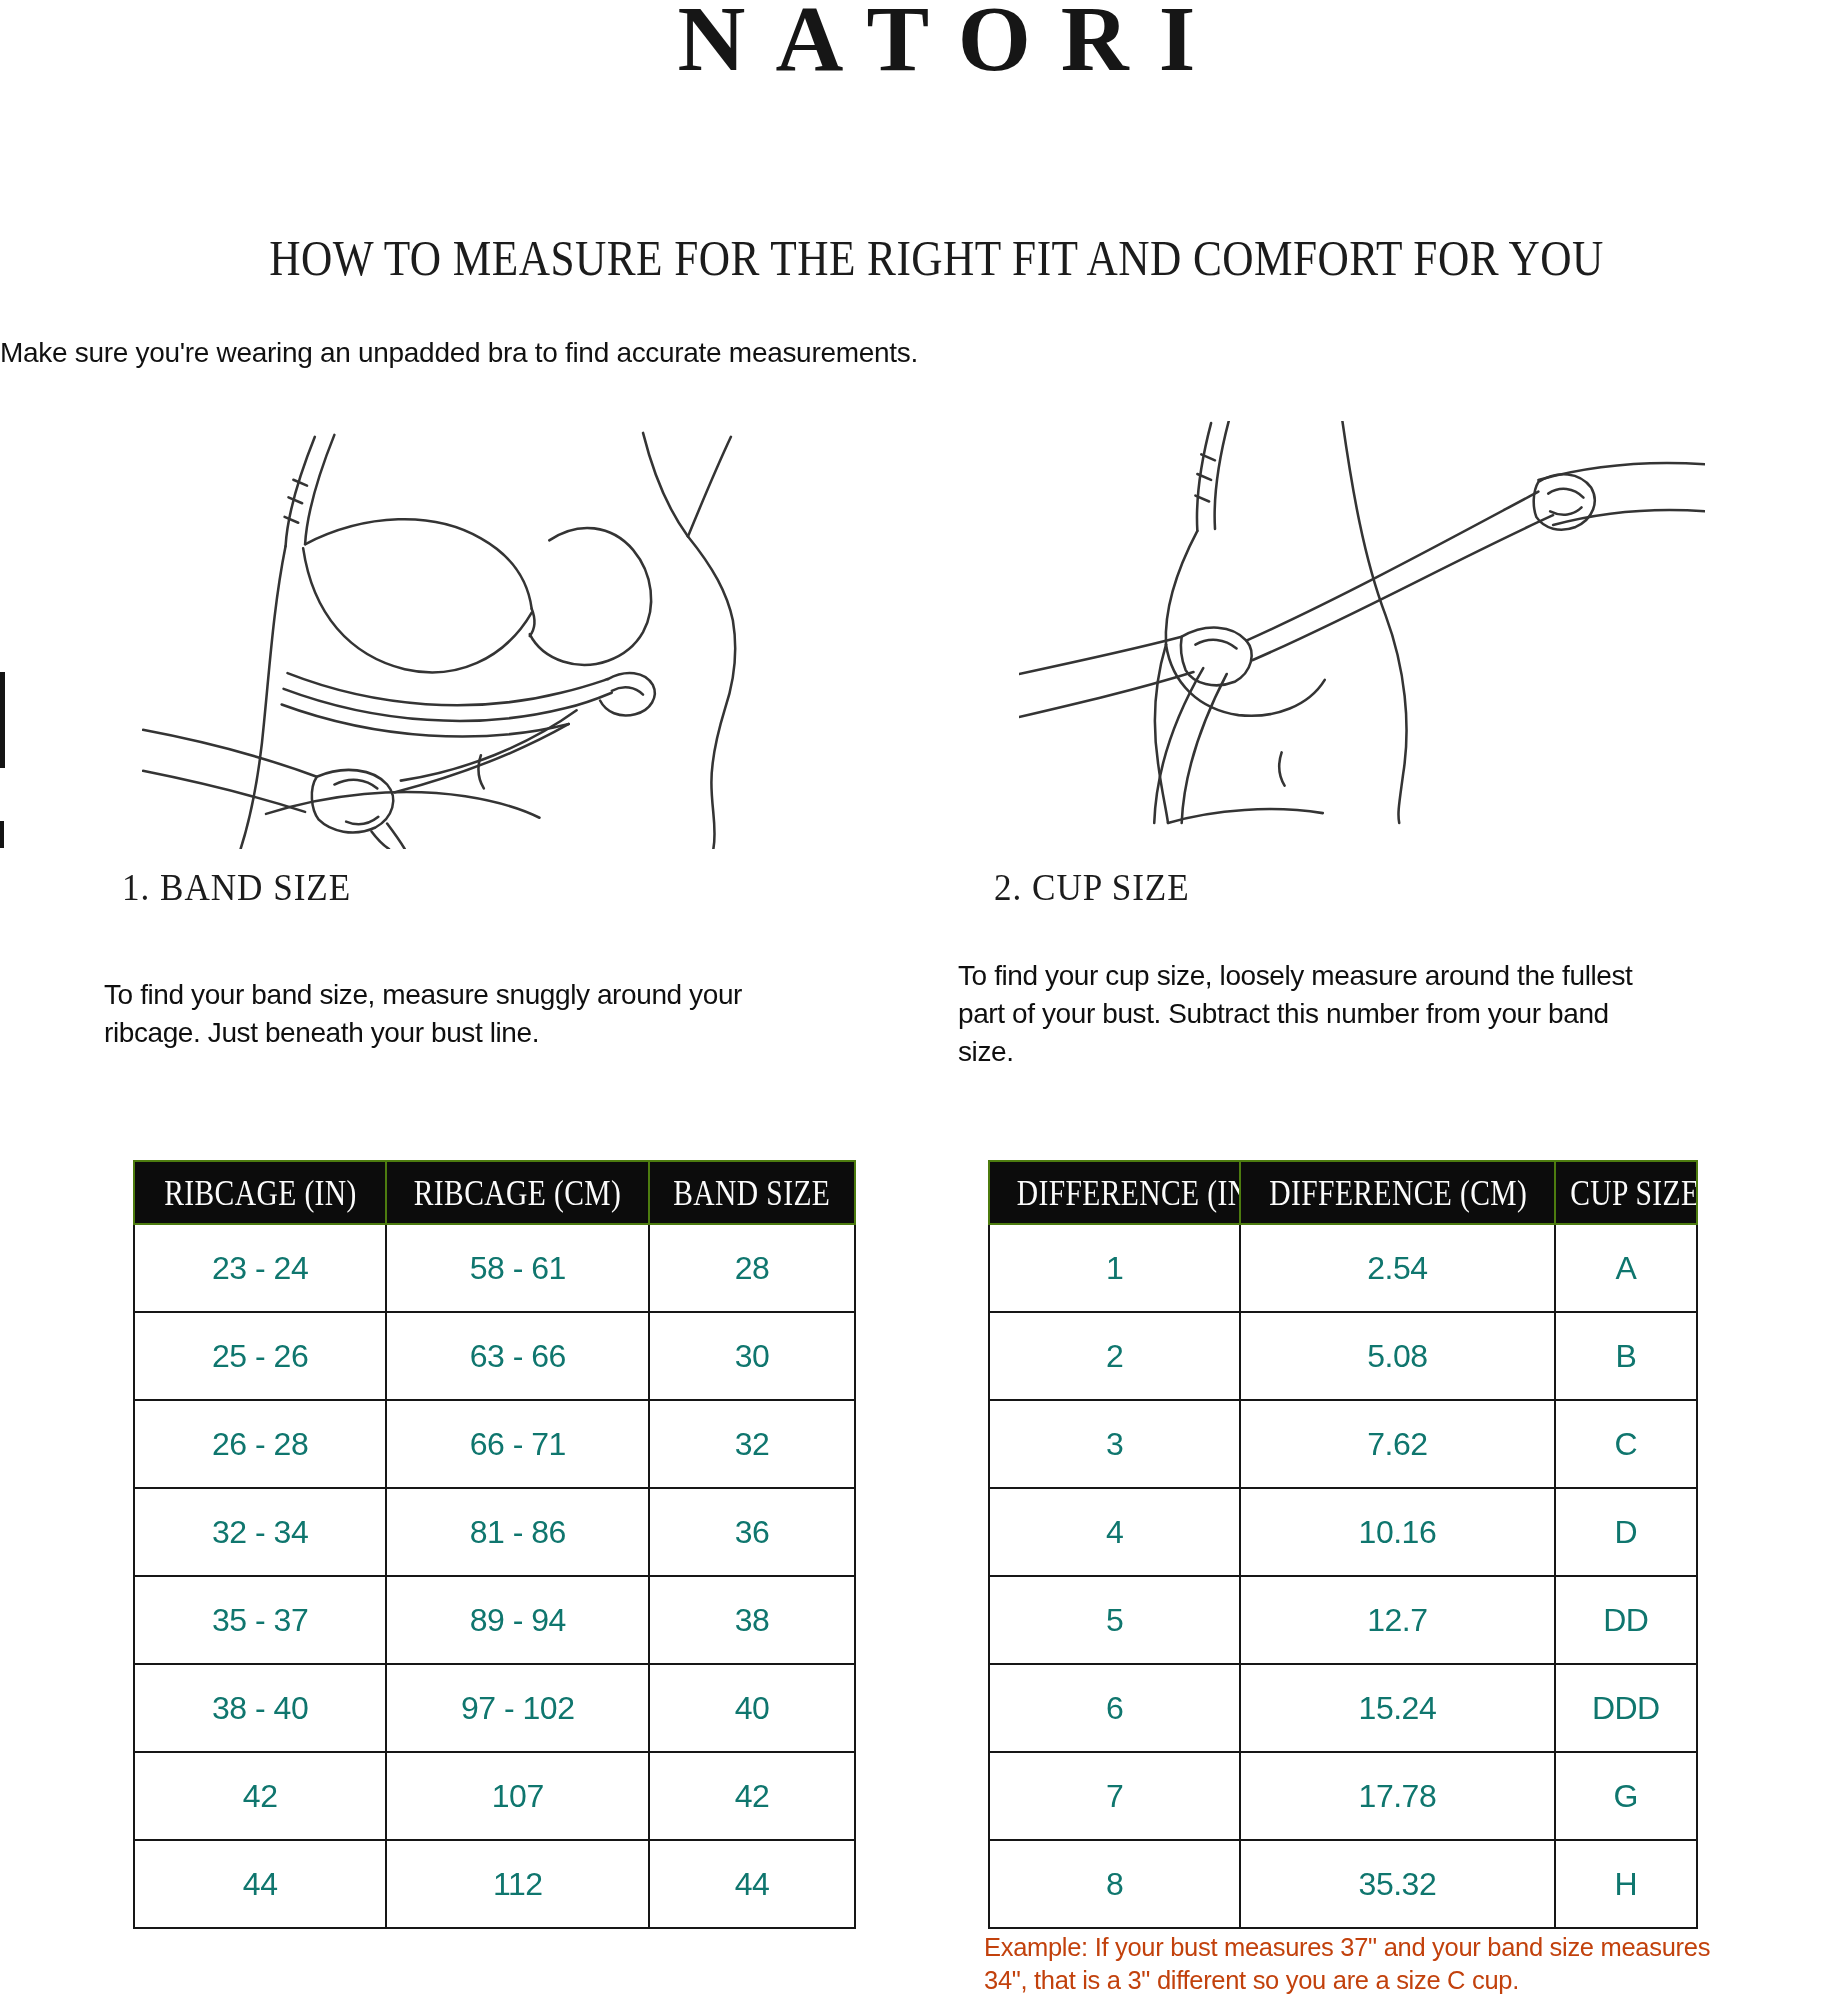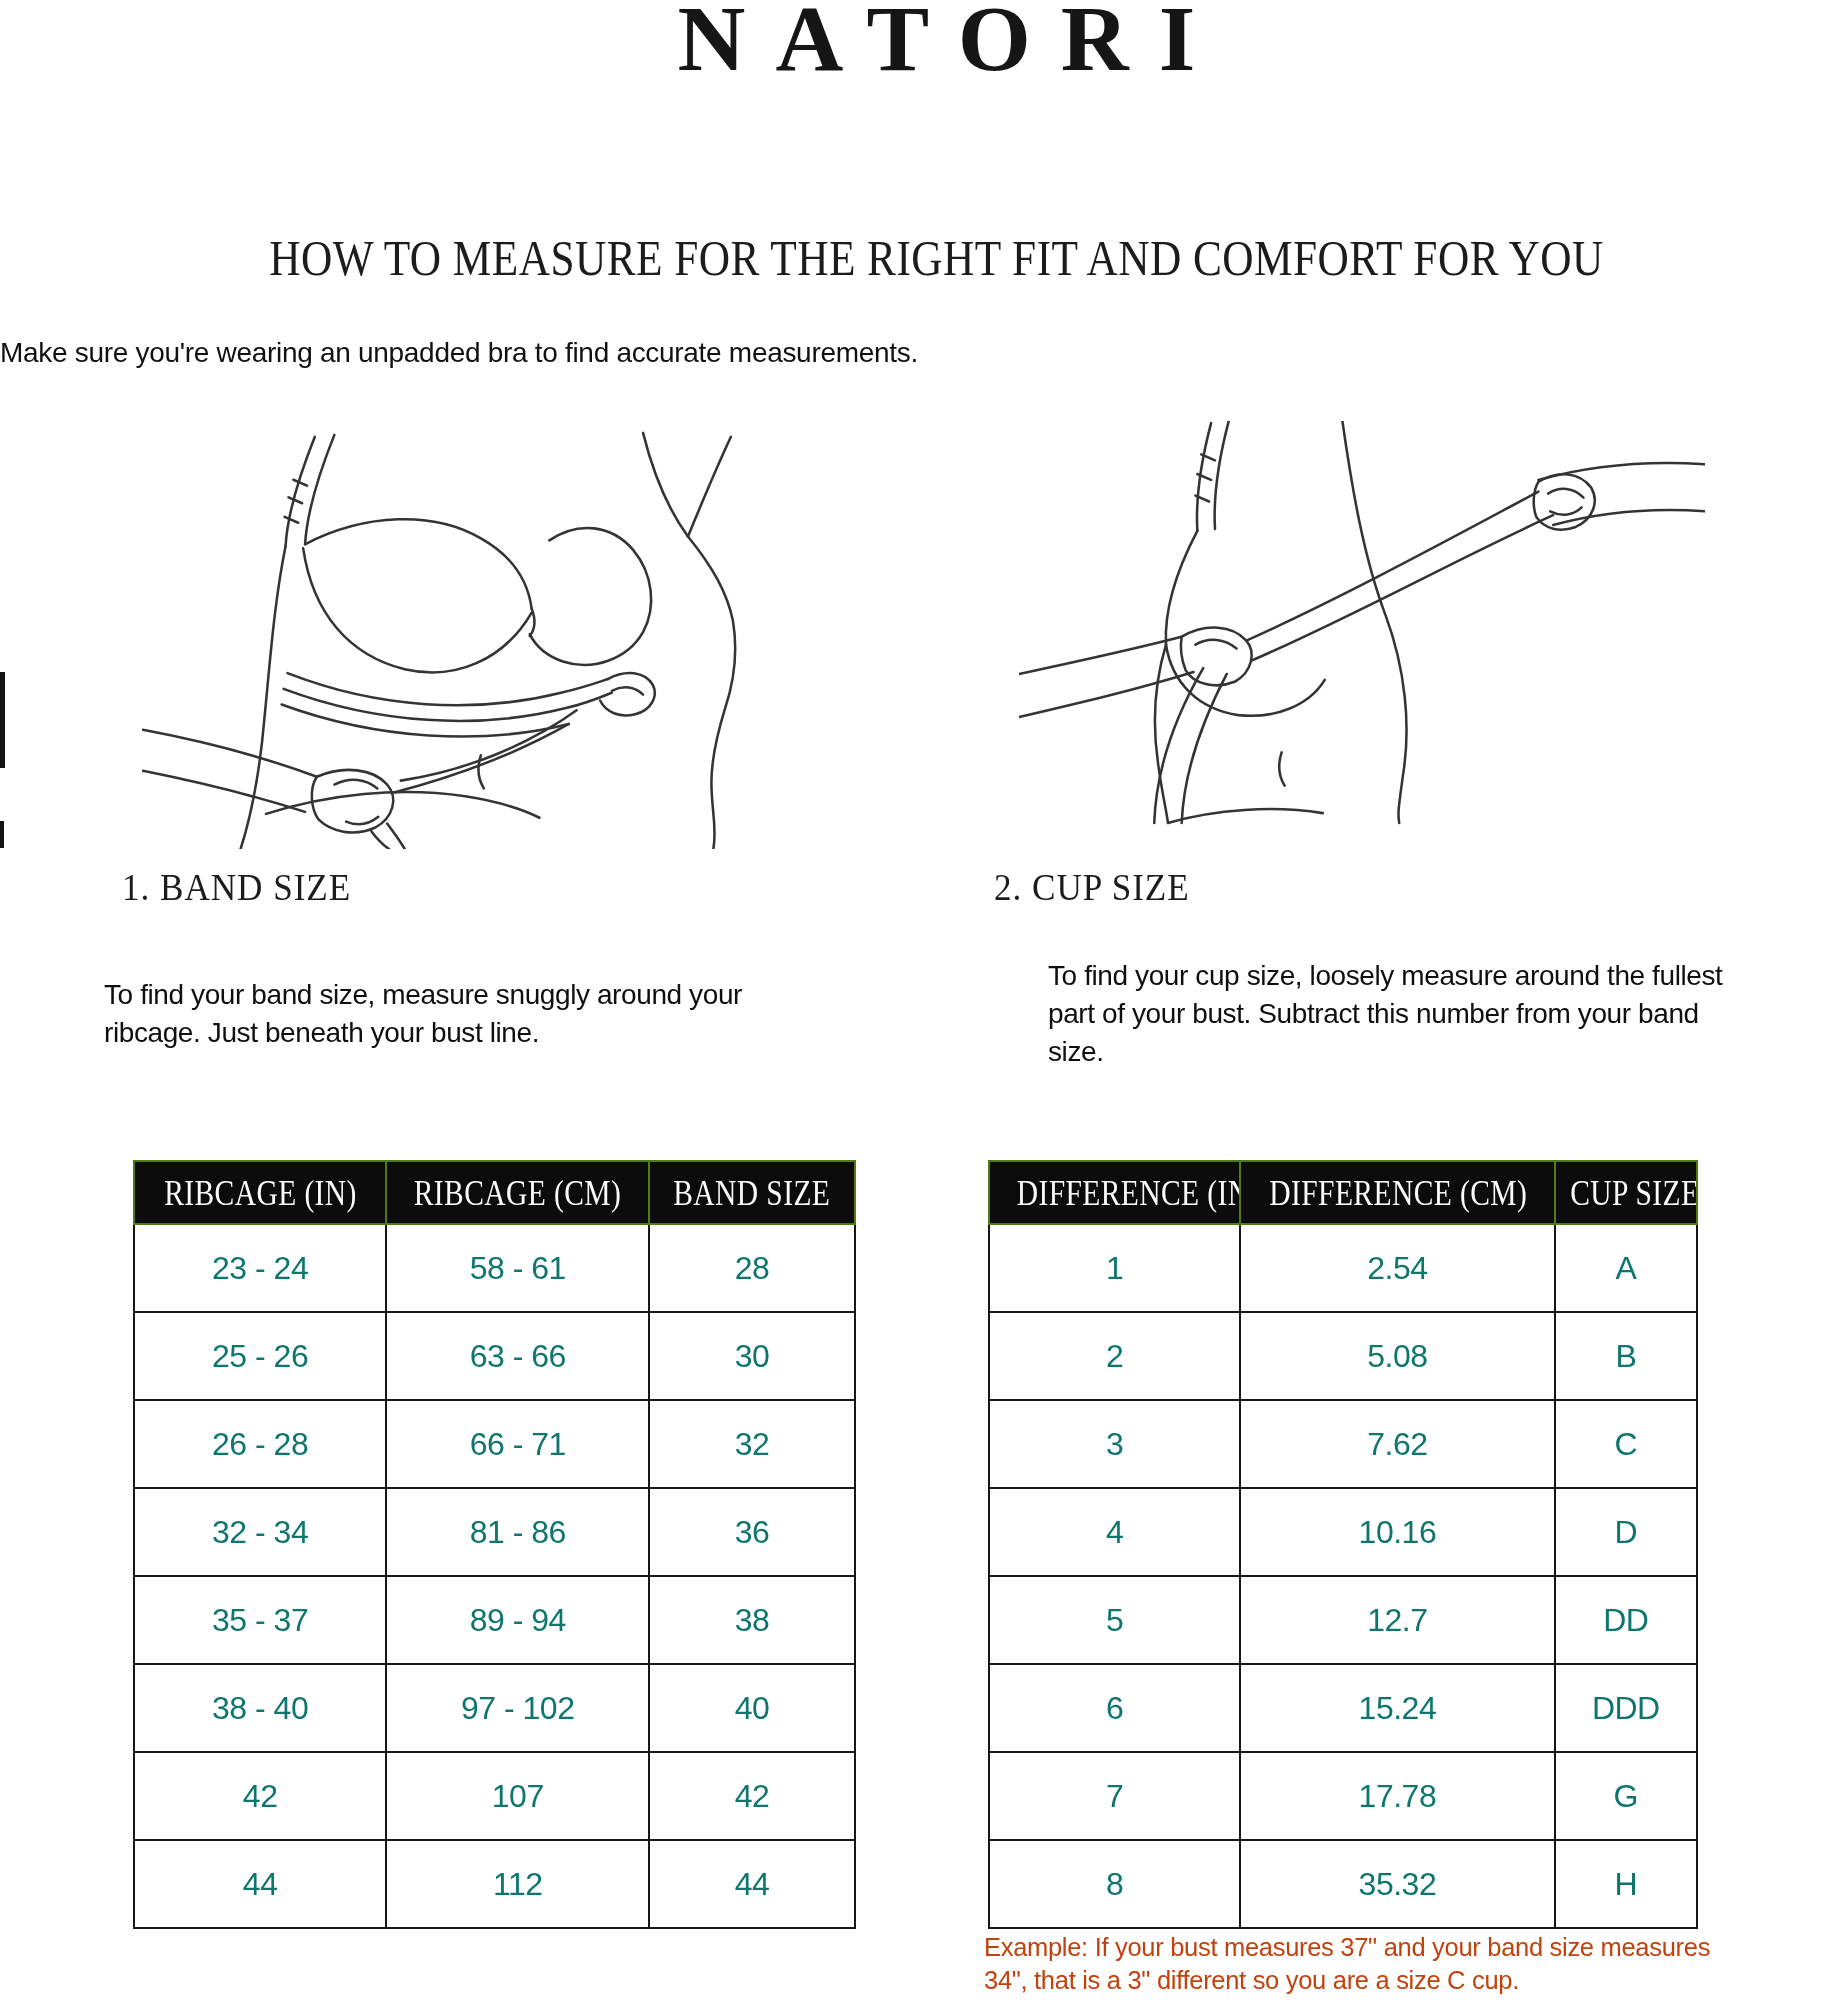--- a/index.html
+++ b/index.html
@@ -247,21 +247,21 @@
         </tr>
         <tr>
           <td>44</td>
           <td>112</td>
           <td>44</td>
         </tr>
       </tbody>
     </table>
 
   <div class="abs section-heading" style="left:994px;top:866px;">2. CUP SIZE</div>
-  <div class="abs section-desc" style="left:1048px;top:957px;width:710px;">To find your cup size, loosely measure around the fullest part of your bust. Subtract this number from your band size.</div>
+  <div class="abs section-desc" style="left:958px;top:957px;width:710px;">To find your cup size, loosely measure around the fullest part of your bust. Subtract this number from your band size.</div>
   <table class="abs size-table cup-table" style="left:988px;top:1160px;">
       <thead>
         <tr>
           <th><span class="th-text">DIFFERENCE (IN)</span></th>
           <th><span class="th-text">DIFFERENCE (CM)</span></th>
           <th><span class="th-text">CUP SIZE</span></th>
         </tr>
       </thead>
       <tbody>
         <tr>

